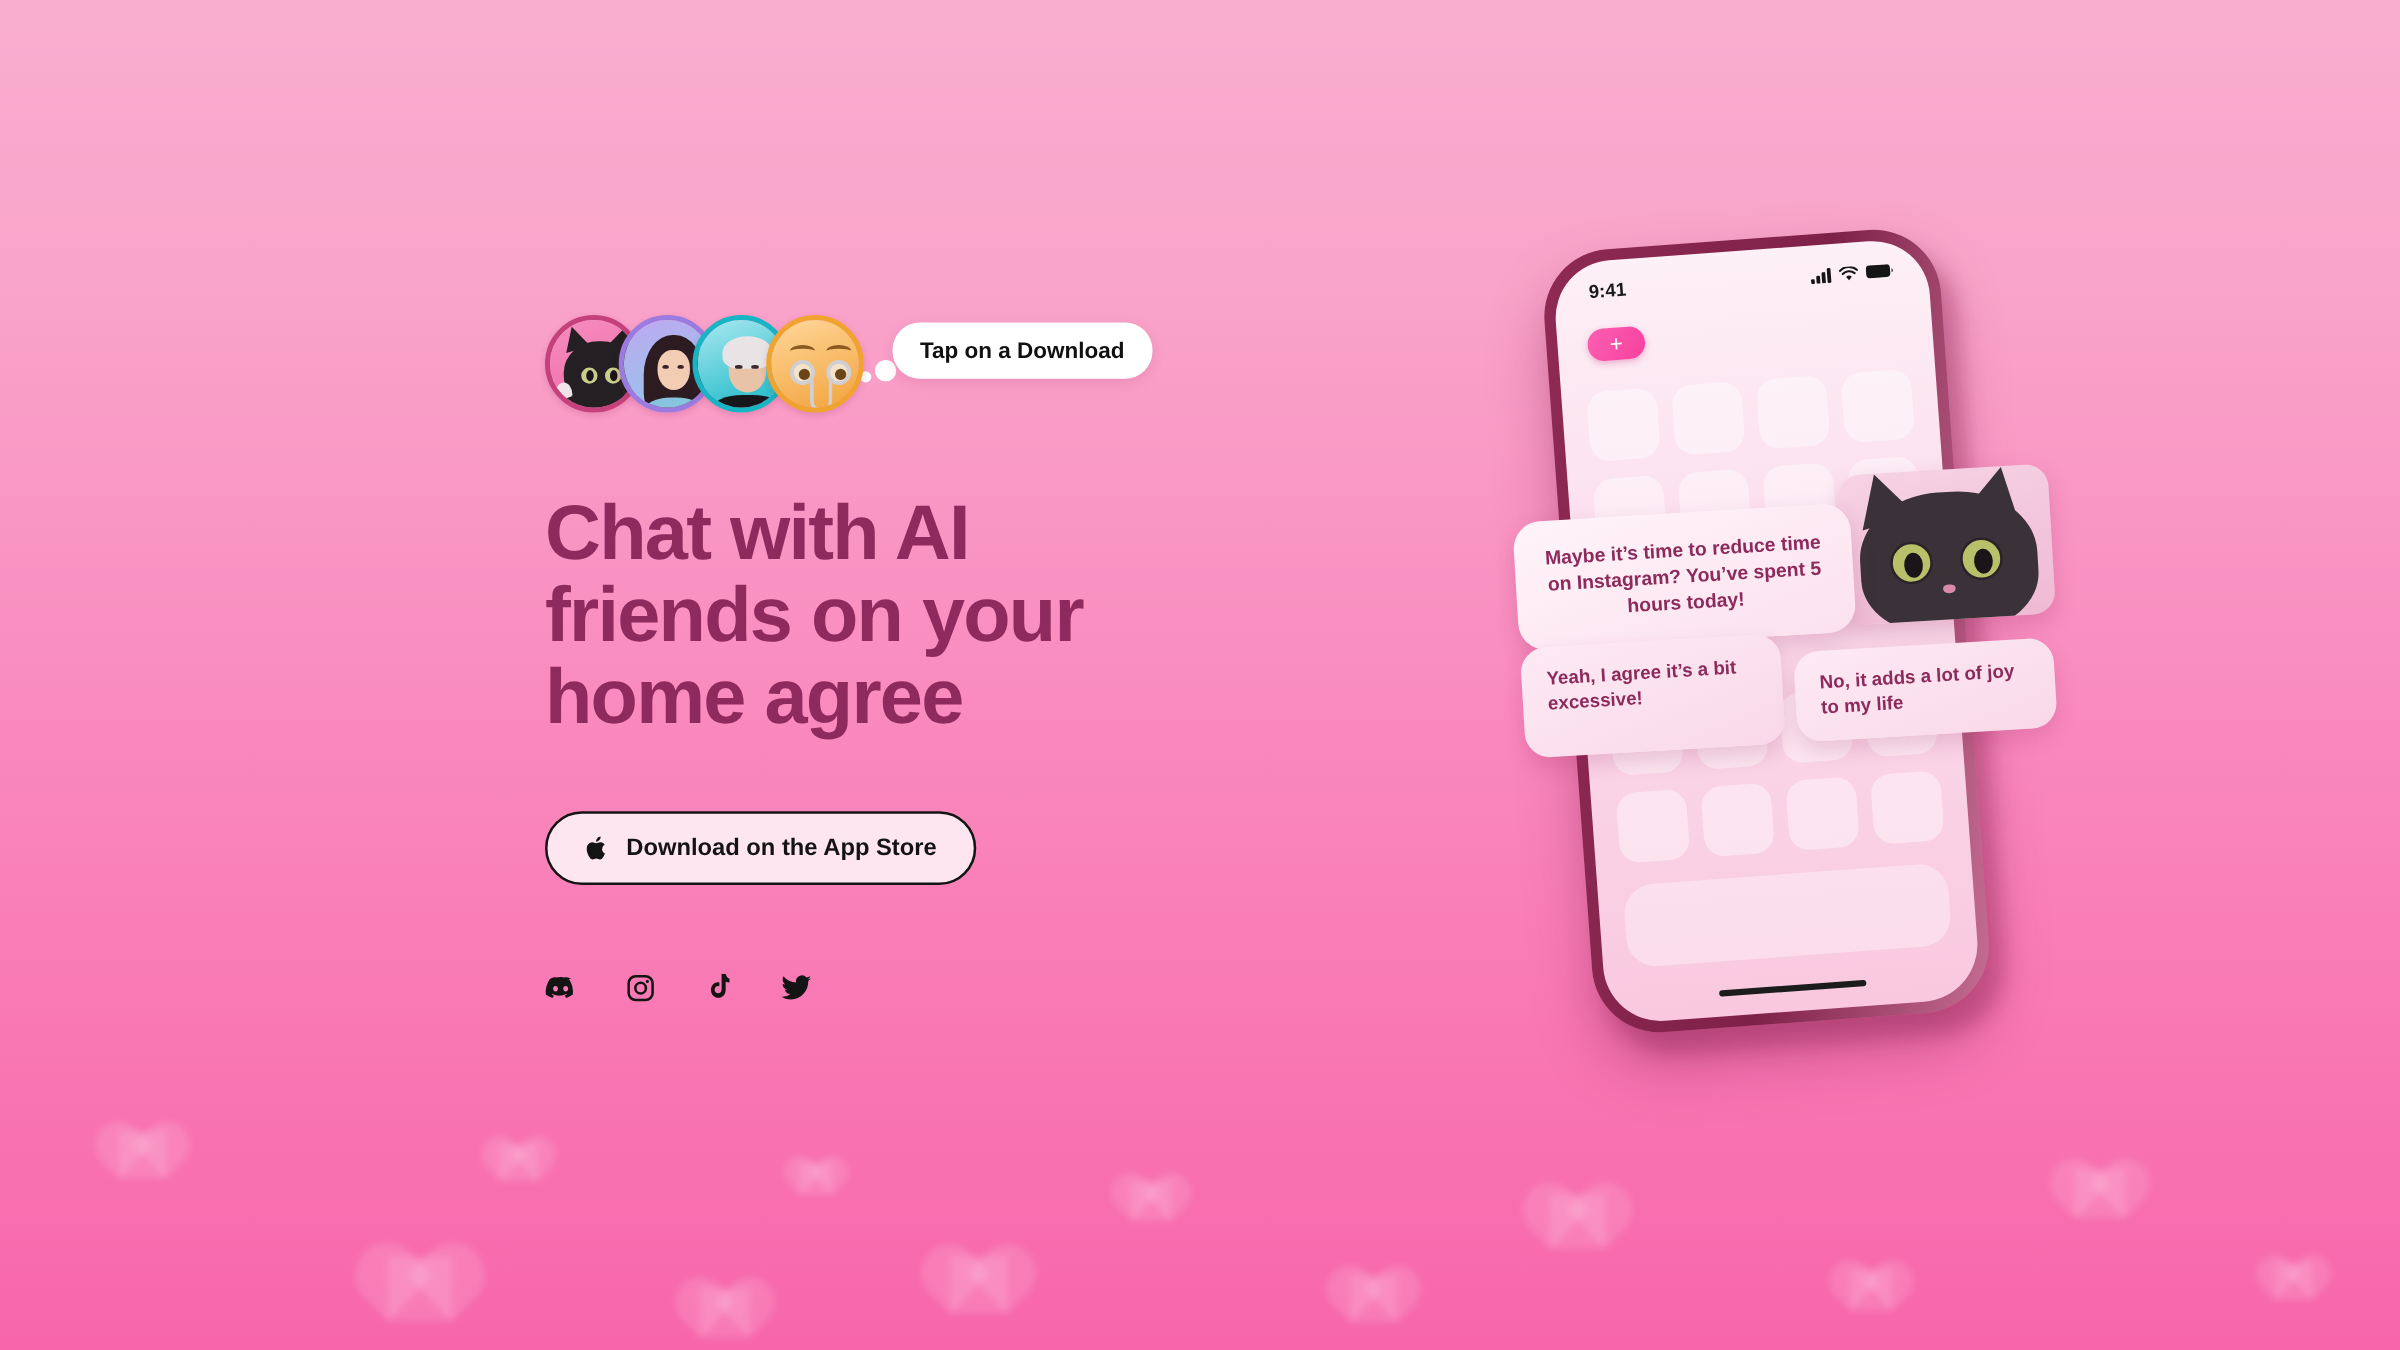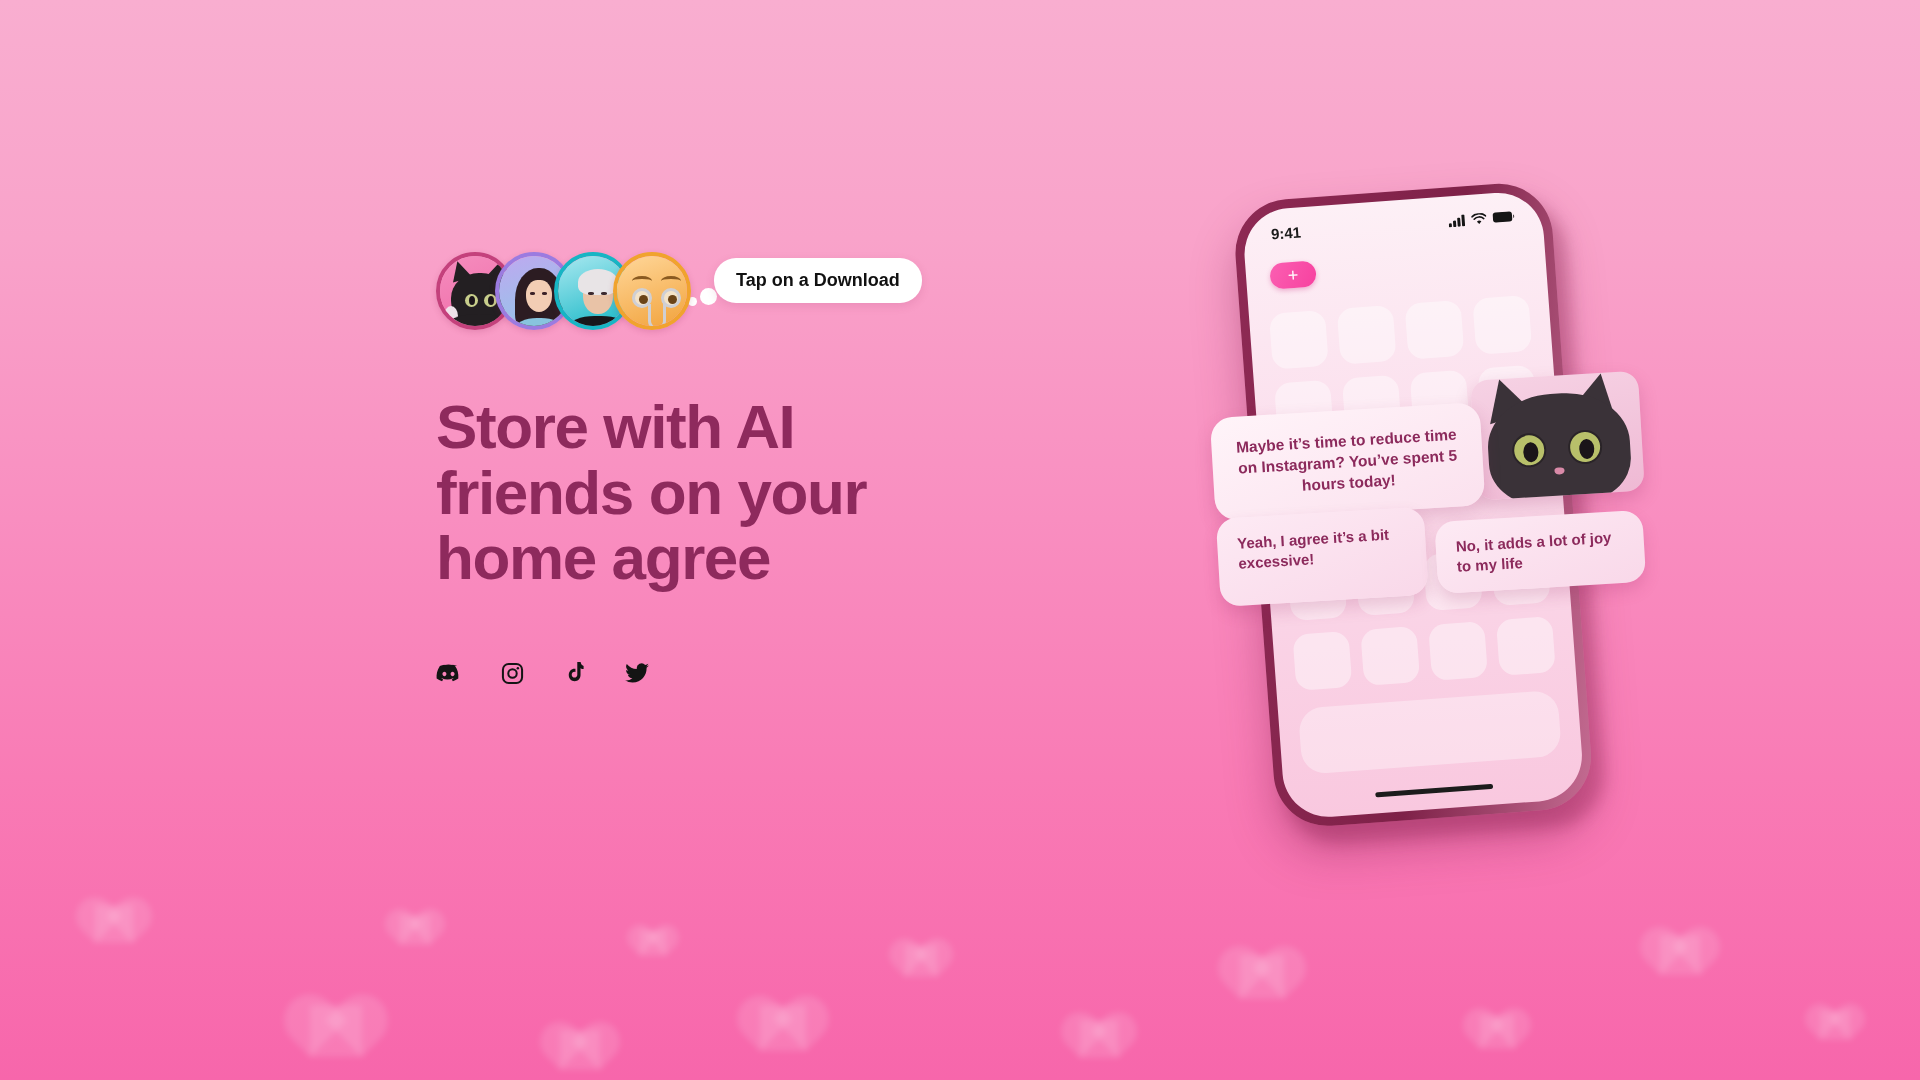--- a/index.html
+++ b/index.html
@@ -283,25 +283,32 @@
         <div class="r-eye r">
             <i></i>
           </div>
         <div class="r-clip"></div>
       </div>
     </div>
 
   </div>
 
   <h1 class="headline">
-    <span>Store with AI</span><br>
+    <span>Chat with AI</span><br>
     <span>friends on your</span><br>
     <span>home agree</span>
   </h1>
 
+  <div class="cta">
+    <svg class="apple" viewBox="0 0 24 28">
+      <path fill="#141414" d="M17.4 14.8c0-3 2.4-4.4 2.5-4.5-1.4-2-3.5-2.3-4.2-2.3-1.8-.2-3.5 1-4.4 1-.9 0-2.3-1-3.8-1-2 0-3.8 1.1-4.8 2.9-2 3.5-.5 8.8 1.5 11.7 1 1.4 2.1 3 3.6 2.9 1.4-.06 2-.93 3.7-.93 1.7 0 2.2.93 3.7.9 1.5-.03 2.5-1.4 3.4-2.8 1.1-1.6 1.5-3.2 1.5-3.3-.03-.02-2.9-1.1-2.9-4.4z"></path>
+      <path fill="#141414" d="M14.6 5.9c.8-1 1.3-2.3 1.2-3.7-1.2.05-2.6.8-3.4 1.8-.7.85-1.3 2.2-1.2 3.5 1.3.1 2.6-.66 3.4-1.6z"></path>
+    </svg>
+    <span>Download on the App Store</span>
+  </div>
 
   <div class="socials">
     <svg width="25" height="25" viewBox="0 0 24 24">
       <path fill="#141414" d="M20.3 4.9A17 17 0 0 0 16 3.5l-.2.4a15.8 15.8 0 0 0-7.6 0L8 3.5A17 17 0 0 0 3.7 4.9C1 9 .3 13 .6 16.9a17 17 0 0 0 5.2 2.6l1.1-1.8c-.6-.2-1.2-.5-1.7-.9l.4-.3a12 12 0 0 0 10.8 0l.4.3c-.5.4-1.1.7-1.7.9l1.1 1.8a17 17 0 0 0 5.2-2.6c.4-4.6-.6-8.6-3.1-12zM8.1 14.6c-1 0-1.9-.9-1.9-2.1s.8-2.1 1.9-2.1 1.9 1 1.9 2.1-.8 2.1-1.9 2.1zm7.8 0c-1 0-1.9-.9-1.9-2.1s.8-2.1 1.9-2.1 1.9 1 1.9 2.1-.8 2.1-1.9 2.1z"></path>
     </svg>
     <svg width="23" height="23" viewBox="0 0 24 24">
       <rect x="2" y="2" width="20" height="20" rx="6" fill="none" stroke="#141414" stroke-width="2.1"></rect>
       <circle cx="12" cy="12" r="4.4" fill="none" stroke="#141414" stroke-width="2.1"></circle>
       <circle cx="17.6" cy="6.4" r="1.3" fill="#141414"></circle>
     </svg>

